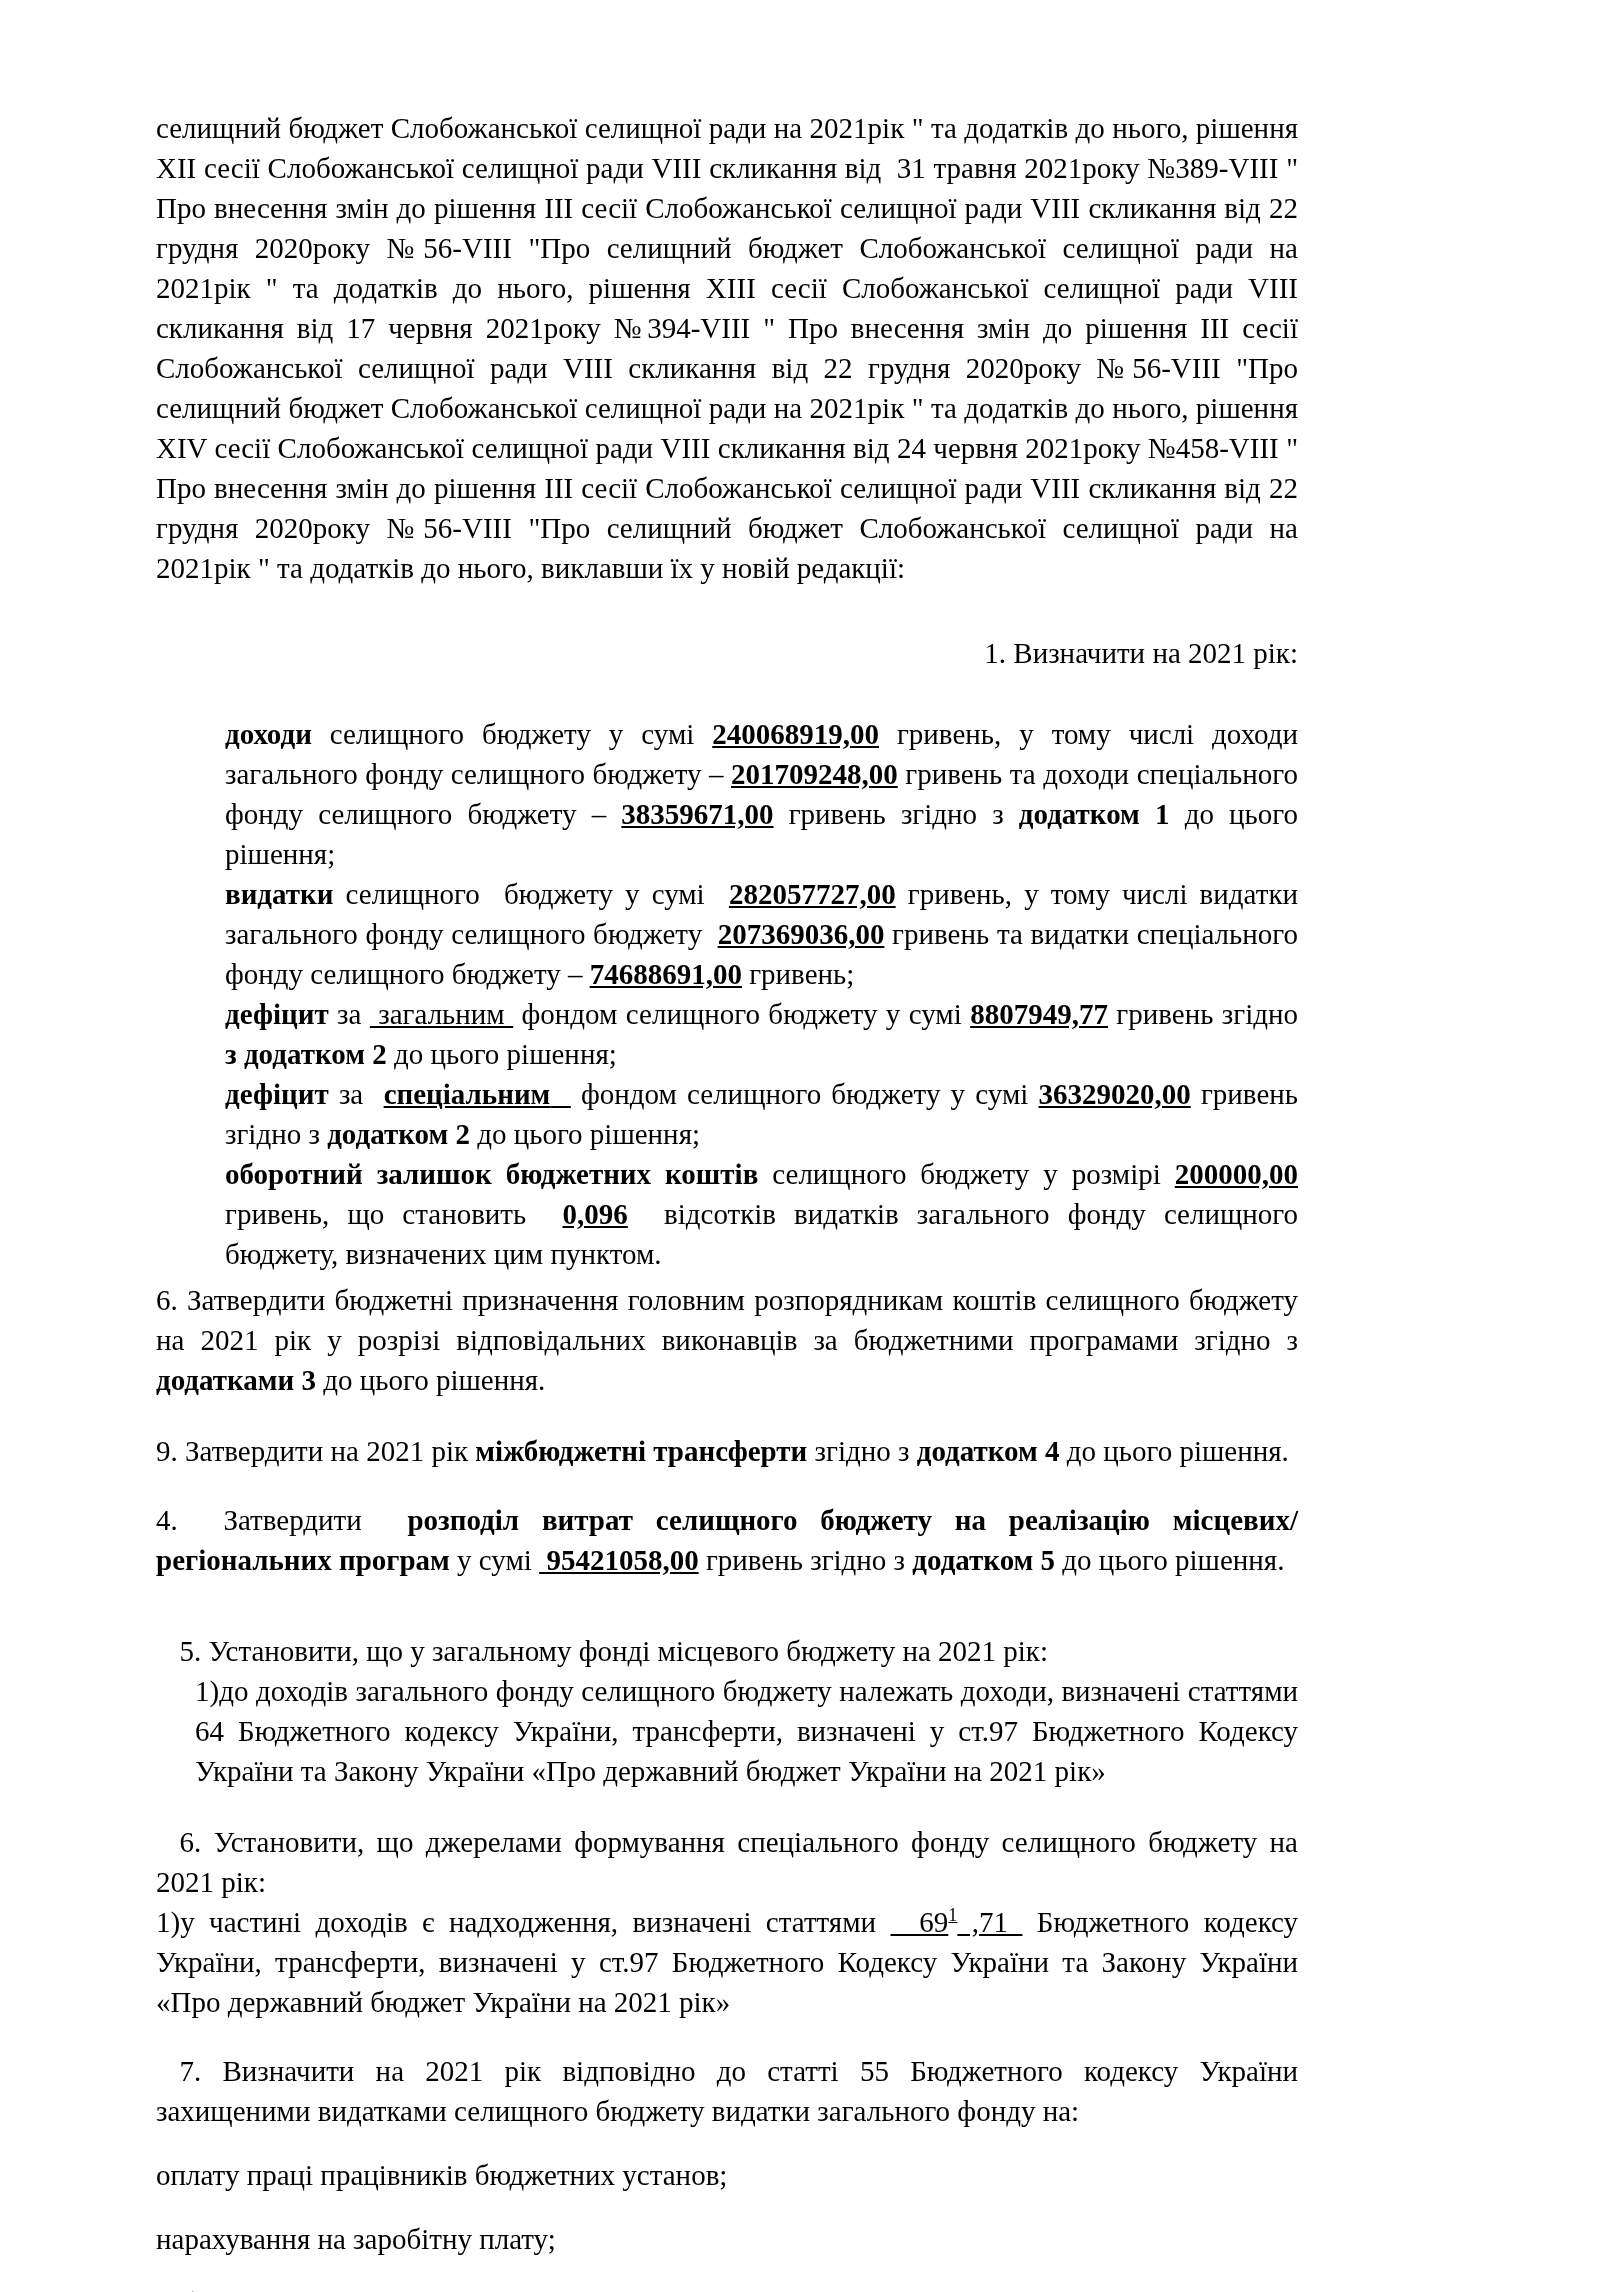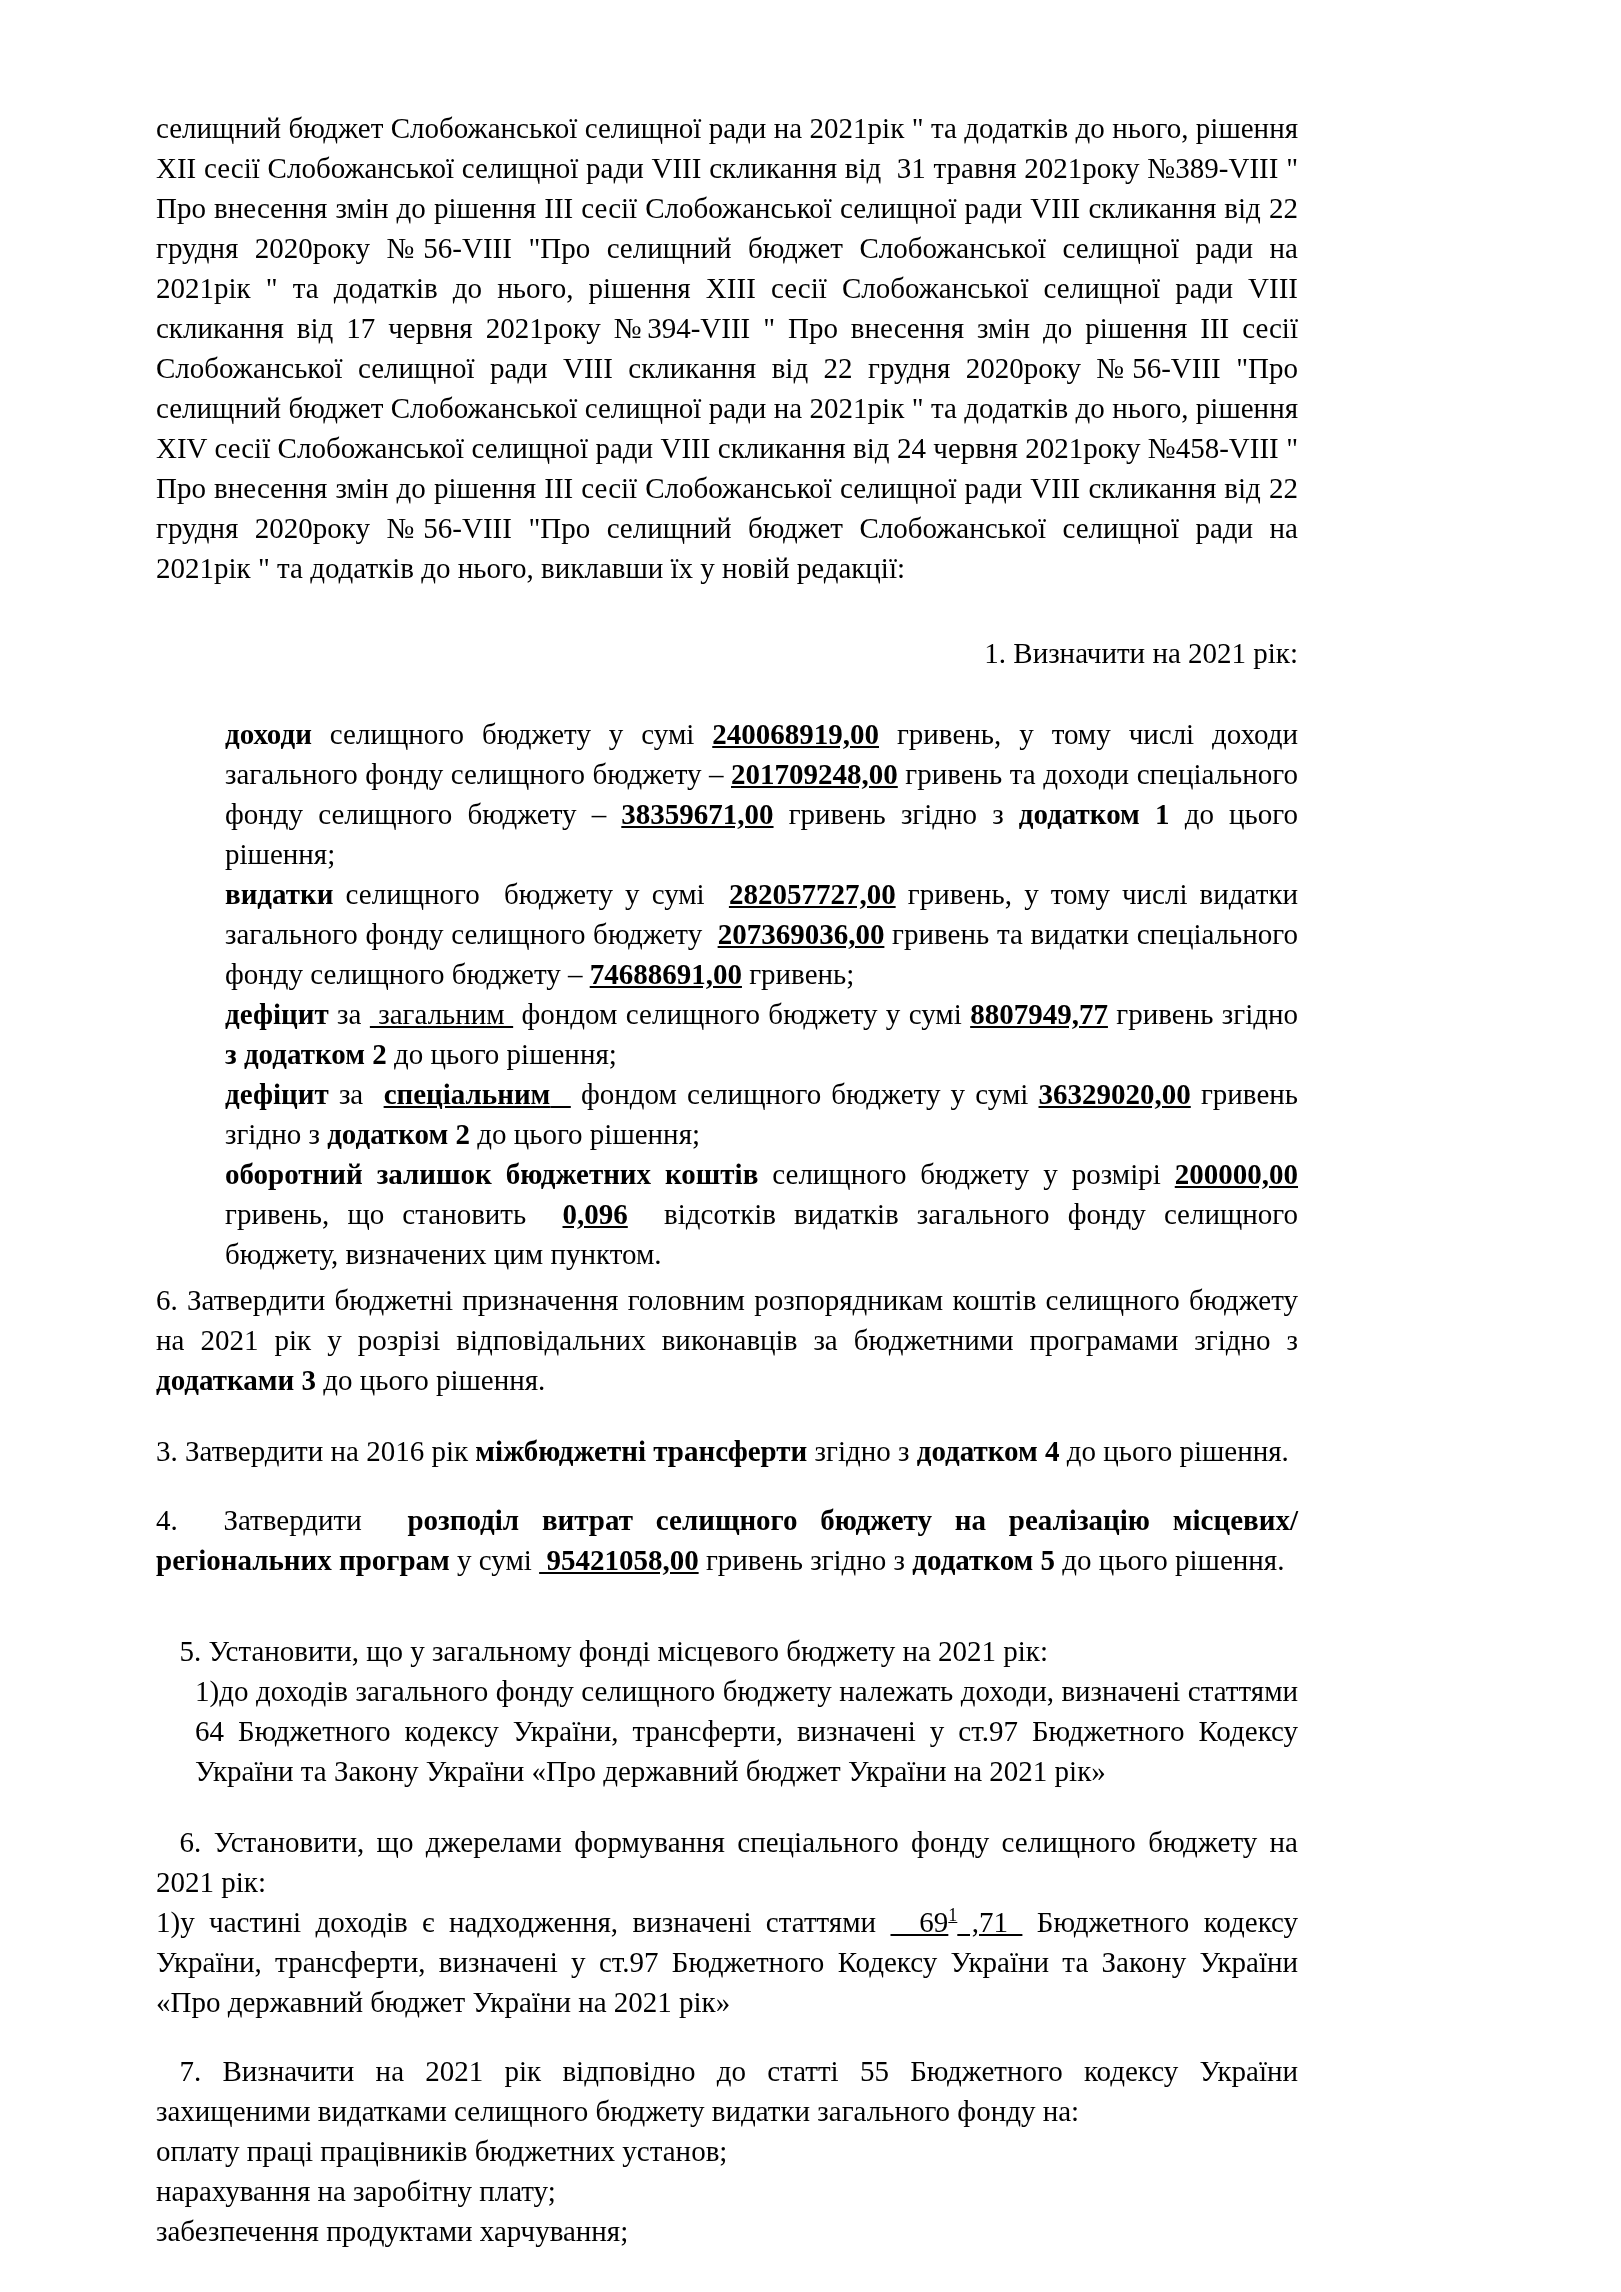--- a/index.html
+++ b/index.html
@@ -44,42 +44,42 @@
   }
   .budget-item { text-align: justify; }
   .s2 { margin-top: 5.9px; }
   .s3 { margin-top: 31px; text-align: left; }
   .s4 { margin-top: 29px; }
   .s5 { margin-top: 51px; text-align: left; text-indent: 23.5px; }
   .s5-sub { margin-left: 39px; }
   .s6 { margin-top: 31px; text-indent: 23.5px; }
   .s6-sub { margin-top: 0; }
   .s7 { margin-top: 29px; text-indent: 23.5px; }
-  .s7-line { text-align: left; }
+  .s7-line { text-align: left; margin-top: 24px; }
 </style>
 </head>
 <body>
 
 <div class="page">
 
   <p class="intro"><span>селищний бюджет Слобожанської селищної ради на 2021рік " та додатків до нього, рішення ХІІ сесії Слобожанської селищної ради VIII скликання від&nbsp; 31 травня 2021року №389-VIII " Про внесення змін до рішення ІІІ сесії Слобожанської селищної ради VIII скликання від 22 грудня 2020року №56-VIII "Про селищний бюджет Слобожанської селищної ради на 2021рік " та додатків до нього, рішення ХІІІ сесії Слобожанської селищної ради VIII скликання від 17 червня 2021року №394-VIII " Про внесення змін до рішення ІІІ сесії Слобожанської селищної ради VIII скликання від 22 грудня 2020року №56-VIII "Про селищний бюджет Слобожанської селищної ради на 2021рік " та додатків до нього, рішення ХІV сесії Слобожанської селищної ради VIII скликання від 24 червня 2021року №458-VIII " Про внесення змін до рішення ІІІ сесії Слобожанської селищної ради VIII скликання від 22 грудня 2020року №56-VIII "Про селищний бюджет Слобожанської селищної ради на 2021рік " та додатків до нього, виклавши їх у новій редакції:</span></p>
 
   <p class="s1-heading"><span>1. Визначити на 2021 рік:</span></p>
 
   <div class="budget-list">
     <p class="budget-item"><span class="b">доходи</span><span> селищного бюджету у сумі </span><span class="b u">240068919,00</span><span> гривень, у тому числі доходи загального фонду селищного бюджету – </span><span class="b u">201709248,00</span><span> гривень та доходи спеціального фонду селищного бюджету – </span><span class="b u">38359671,00</span><span> гривень згідно з </span><span class="b">додатком 1</span><span> до цього рішення;</span></p>
     <p class="budget-item"><span class="b">видатки</span><span> селищного&nbsp; бюджету у сумі &nbsp;</span><span class="b u">282057727,00</span><span> гривень, у тому числі видатки загального фонду селищного бюджету &nbsp;</span><span class="b u">207369036,00</span><span> гривень та видатки спеціального фонду селищного бюджету – </span><span class="b u">74688691,00</span><span> гривень;</span></p>
     <p class="budget-item"><span class="b">дефіцит</span><span> за </span><span class="u">&nbsp;загальним&nbsp;</span><span> фондом селищного бюджету у сумі </span><span class="b u">8807949,77</span><span> гривень згідно </span><span class="b">з додатком 2</span><span> до цього рішення;</span></p>
     <p class="budget-item"><span class="b">дефіцит</span><span> за &nbsp;</span><span class="b u">спеціальним</span><span class="u">&nbsp;&nbsp;</span><span> фондом селищного бюджету у сумі </span><span class="b u">36329020,00</span><span> гривень згідно з </span><span class="b">додатком 2</span><span> до цього рішення;</span></p>
     <p class="budget-item"><span class="b">оборотний залишок бюджетних коштів</span><span> селищного бюджету у розмірі </span><span class="b u">200000,00</span><span> гривень, що становить &nbsp;</span><span class="b u">0,096</span><span>&nbsp; відсотків видатків загального фонду селищного бюджету, визначених цим пунктом.</span></p>
   </div>
 
   <p class="s2"><span>6. Затвердити бюджетні призначення головним розпорядникам коштів селищного бюджету на 2021 рік у розрізі відповідальних виконавців за бюджетними програмами згідно з </span><span class="b">додатками 3</span><span> до цього рішення.</span></p>
 
-  <p class="s3"><span>3. Затвердити на 2016 рік </span><span class="b">міжбюджетні трансферти</span><span> згідно з </span><span class="b">додатком 4</span><span> до цього рішення.</span></p>
+  <p class="s3"><span>9. Затвердити на 2021 рік </span><span class="b">міжбюджетні трансферти</span><span> згідно з </span><span class="b">додатком 4</span><span> до цього рішення.</span></p>
 
   <p class="s4"><span>4. &nbsp;Затвердити &nbsp;</span><span class="b">розподіл витрат селищного бюджету на реалізацію місцевих/регіональних програм</span><span> у сумі </span><span class="b u">&nbsp;95421058,00</span><span> гривень згідно з </span><span class="b">додатком 5</span><span> до цього рішення.</span></p>
 
   <p class="s5"><span>5. Установити, що у загальному фонді місцевого бюджету на 2021 рік:</span></p>
 
   <p class="s5-sub"><span>1)до доходів загального фонду селищного бюджету належать доходи, визначені статтями 64 Бюджетного кодексу України, трансферти, визначені у ст.97 Бюджетного Кодексу України та Закону України «Про державний бюджет України на 2021 рік»</span></p>
 
   <p class="s6"><span>6. Установити, що джерелами формування спеціального фонду селищного бюджету на 2021 рік:</span></p>
 
   <p class="s6-sub"><span>1)у частині доходів є надходження, визначені статтями </span><span class="u">&nbsp;&nbsp;69</span><sup class="u">1</sup><span class="u">&nbsp;,71&nbsp;</span><span> Бюджетного кодексу України, трансферти, визначені у ст.97 Бюджетного Кодексу України та Закону України «Про державний бюджет України на 2021 рік»</span></p>

